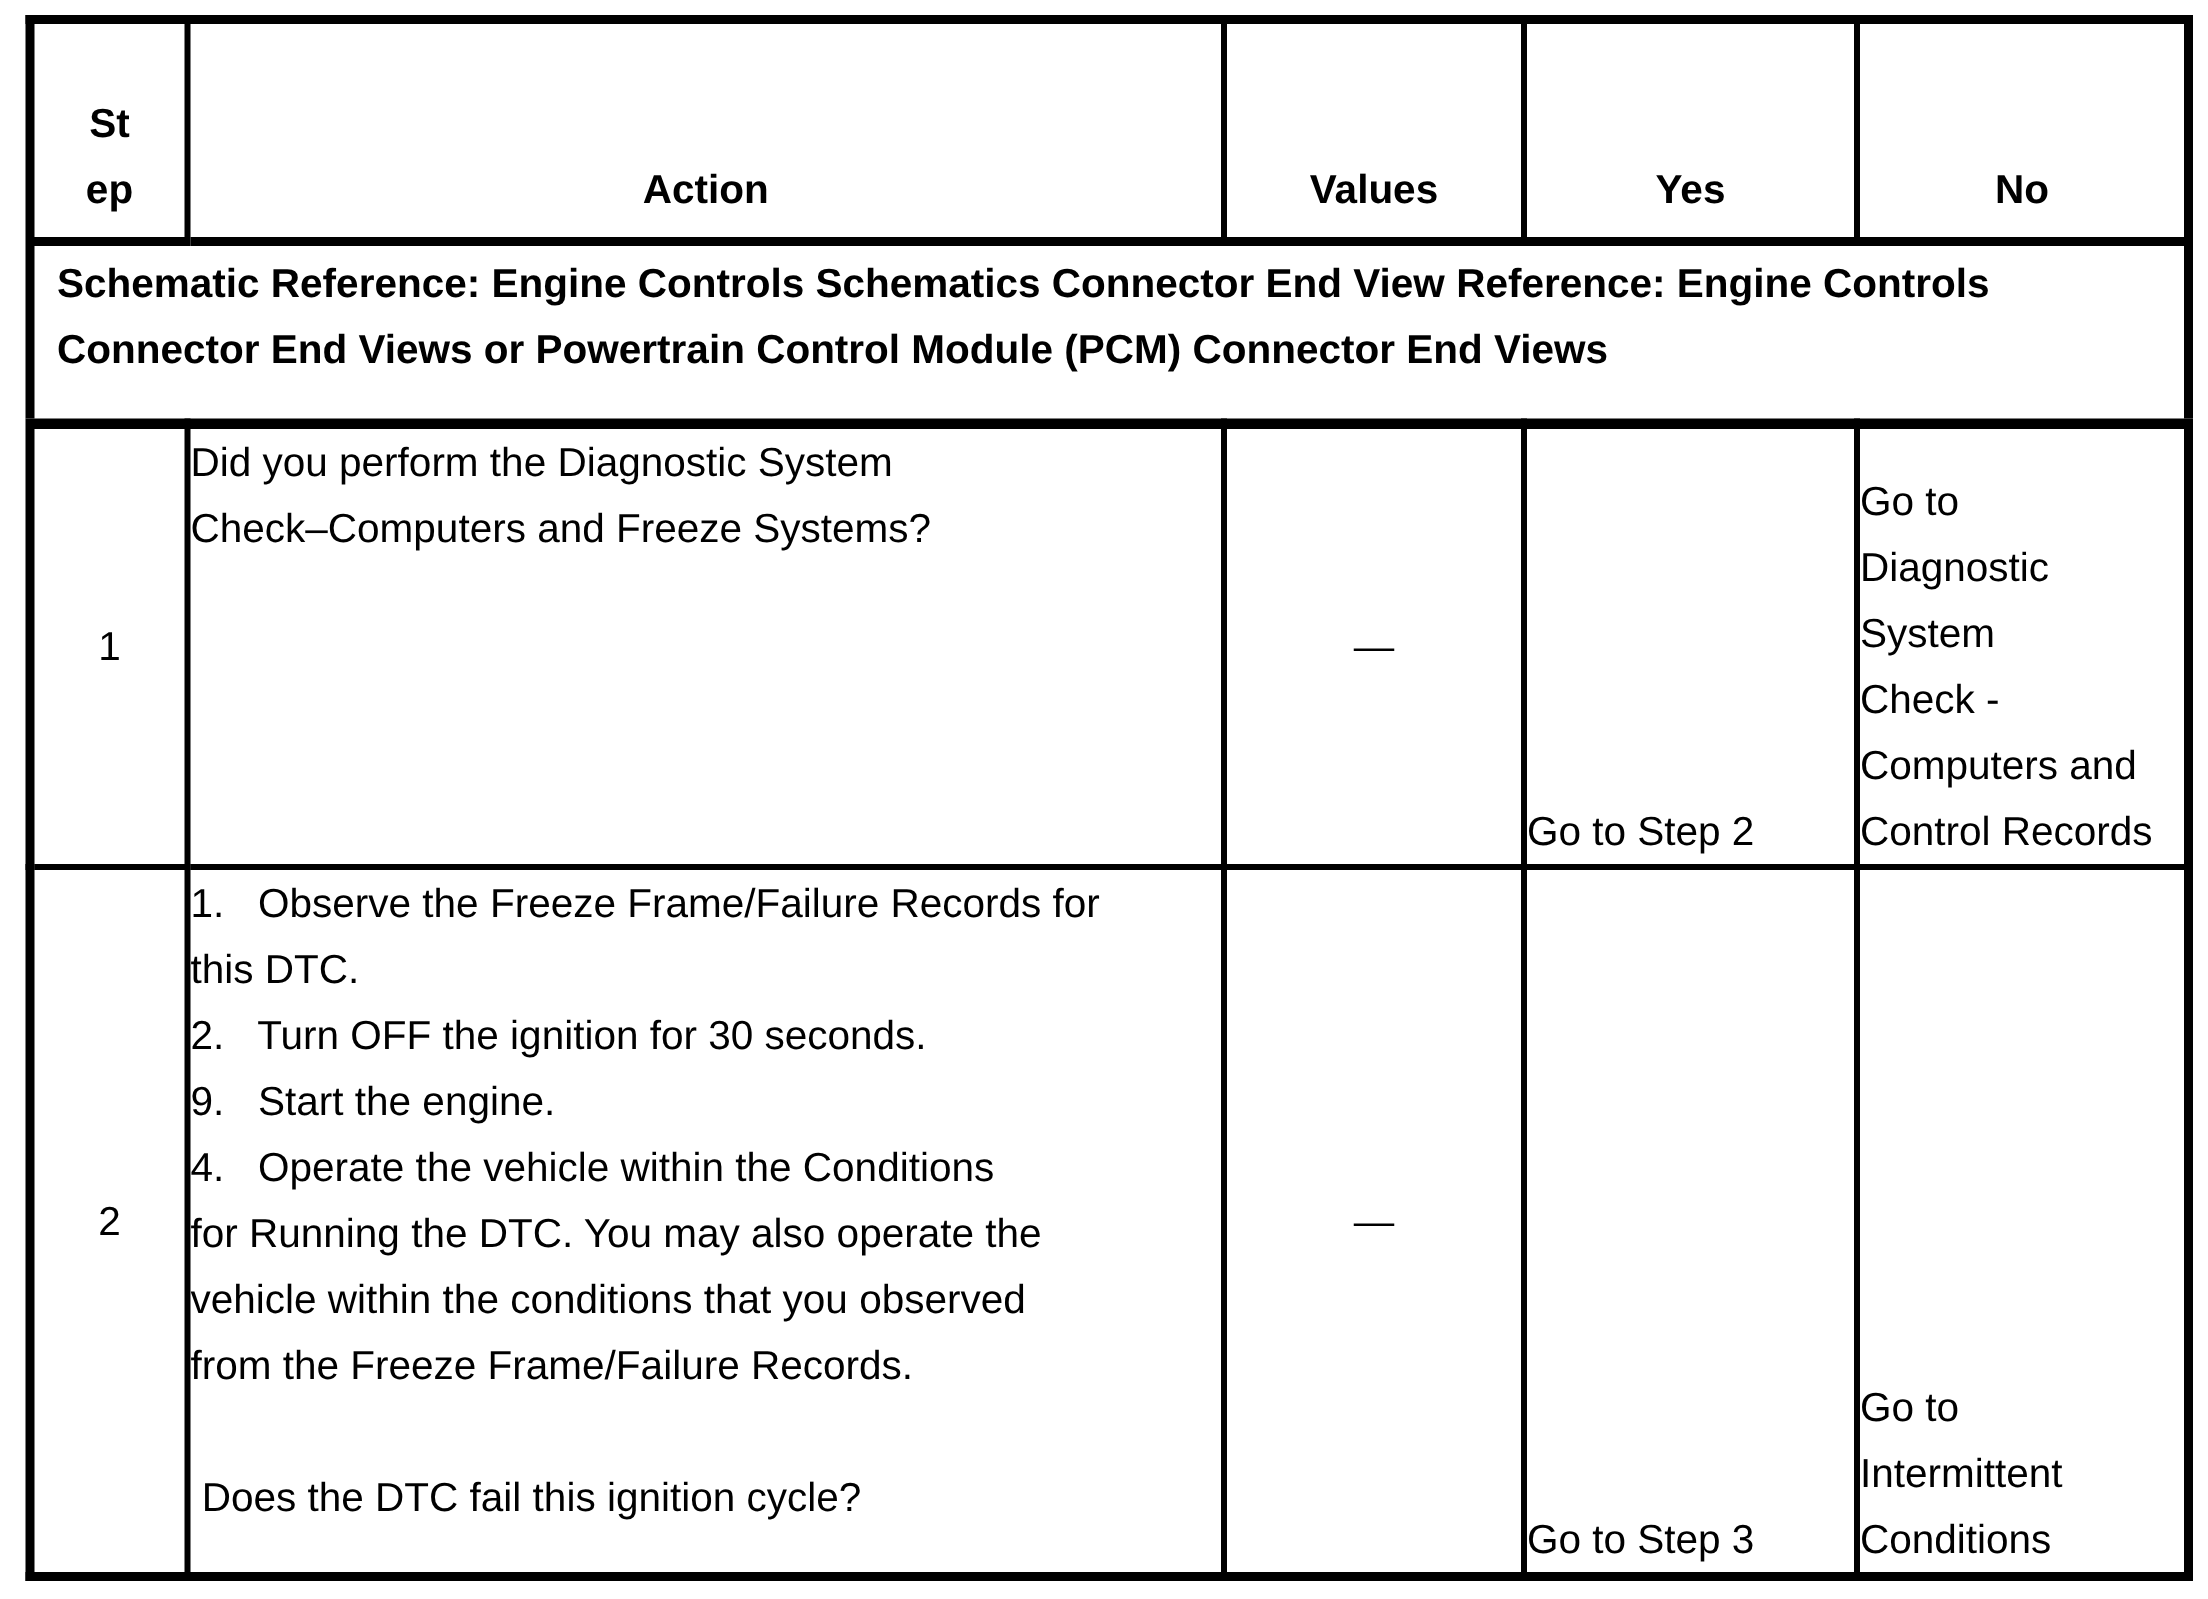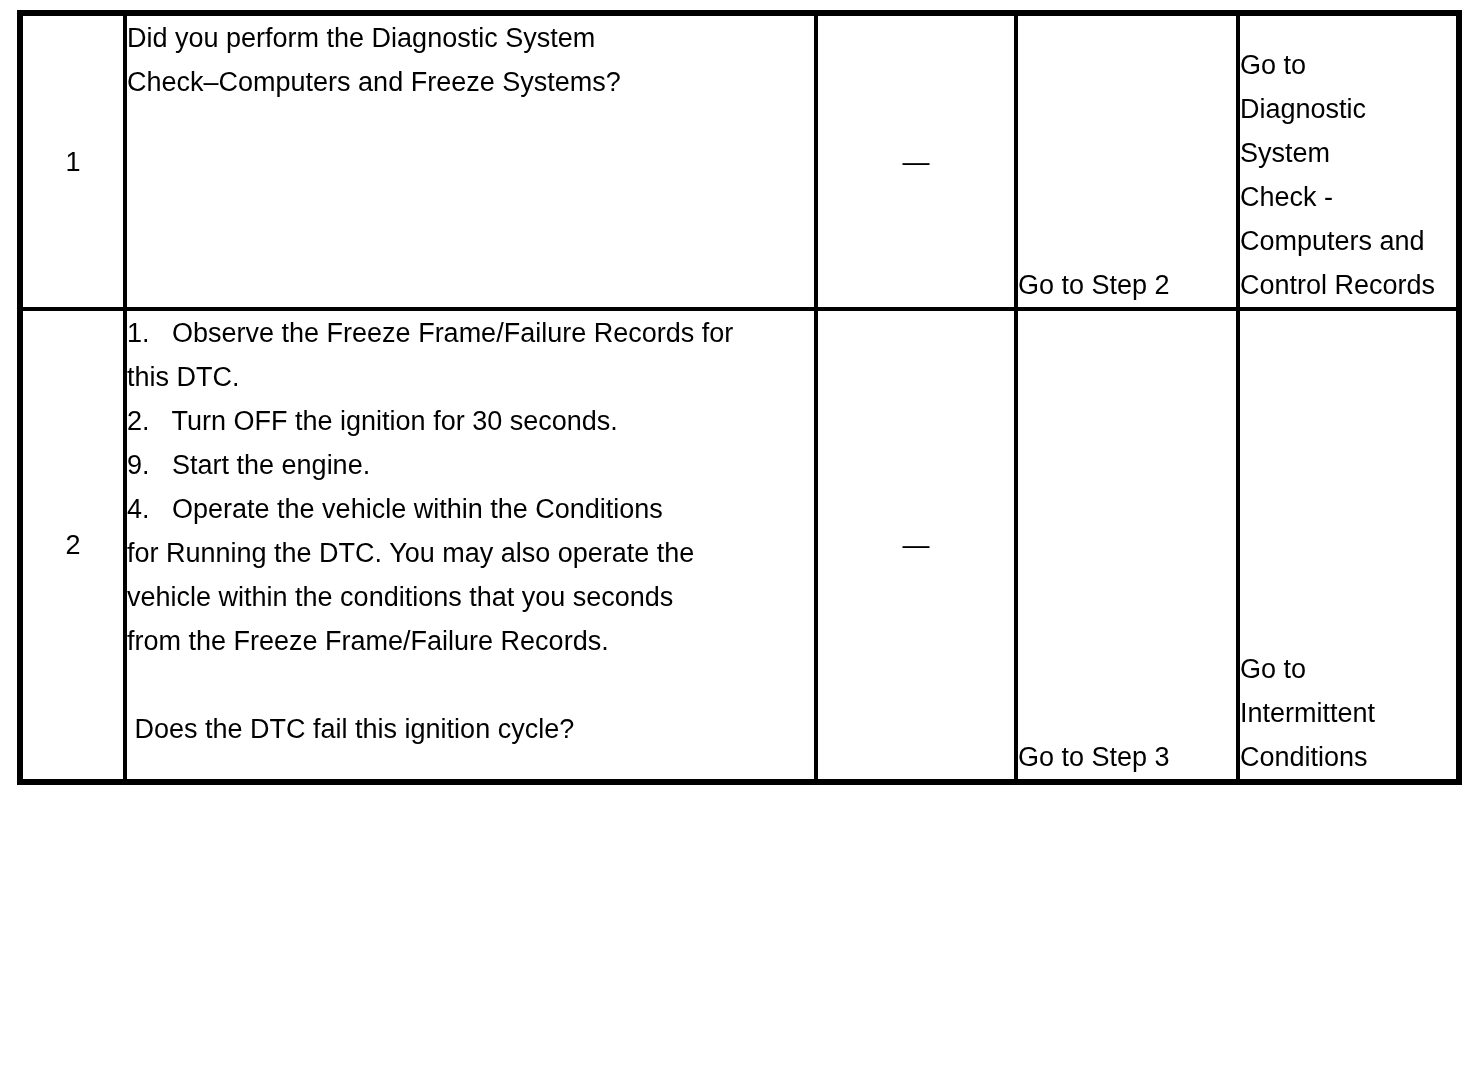--- a/index.html
+++ b/index.html
@@ -89,20 +89,36 @@
 <div class="sheet">
   <table class="diag">
     <colgroup>
       <col style="width:105px">
       <col style="width:691px">
       <col style="width:200px">
       <col style="width:222px">
       <col style="width:221px">
     </colgroup>
     <tbody>
+      <tr class="header-row">
+        <th class="lines">
+            <div>St</div>
+            <div>ep</div>
+          </th>
+        <th>Action</th>
+        <th>Values</th>
+        <th>Yes</th>
+        <th>No</th>
+      </tr>
+      <tr class="schematic-row">
+        <td colspan="5" class="lines">
+            <div>Schematic Reference: Engine Controls Schematics Connector End View Reference: Engine Controls</div>
+            <div>Connector End Views or Powertrain Control Module (PCM) Connector End Views</div>
+          </td>
+      </tr>
       <tr class="step-row-1">
         <td class="step-cell">1</td>
         <td class="action-cell lines">
             <div>Did you perform the Diagnostic System</div>
             <div>Check–Computers and Freeze Systems?</div>
           </td>
         <td class="values-cell">—</td>
         <td class="yes-cell">Go to Step 2</td>
         <td class="no-cell lines">
             <div>Go to</div>
@@ -115,21 +131,21 @@
       </tr>
       <tr class="step-row-2">
         <td class="step-cell">2</td>
         <td class="action-cell lines">
             <div>1.   Observe the Freeze Frame/Failure Records for</div>
             <div>this DTC.</div>
             <div>2.   Turn OFF the ignition for 30 seconds.</div>
             <div>9.   Start the engine.</div>
             <div>4.   Operate the vehicle within the Conditions</div>
             <div>for Running the DTC. You may also operate the</div>
-            <div>vehicle within the conditions that you seconds</div>
+            <div>vehicle within the conditions that you observed</div>
             <div>from the Freeze Frame/Failure Records.</div>
             <div>&nbsp;</div>
             <div> Does the DTC fail this ignition cycle?</div>
           </td>
         <td class="values-cell">—</td>
         <td class="yes-cell">Go to Step 3</td>
         <td class="no-cell lines">
             <div>Go to</div>
             <div>Intermittent</div>
             <div>Conditions</div>

